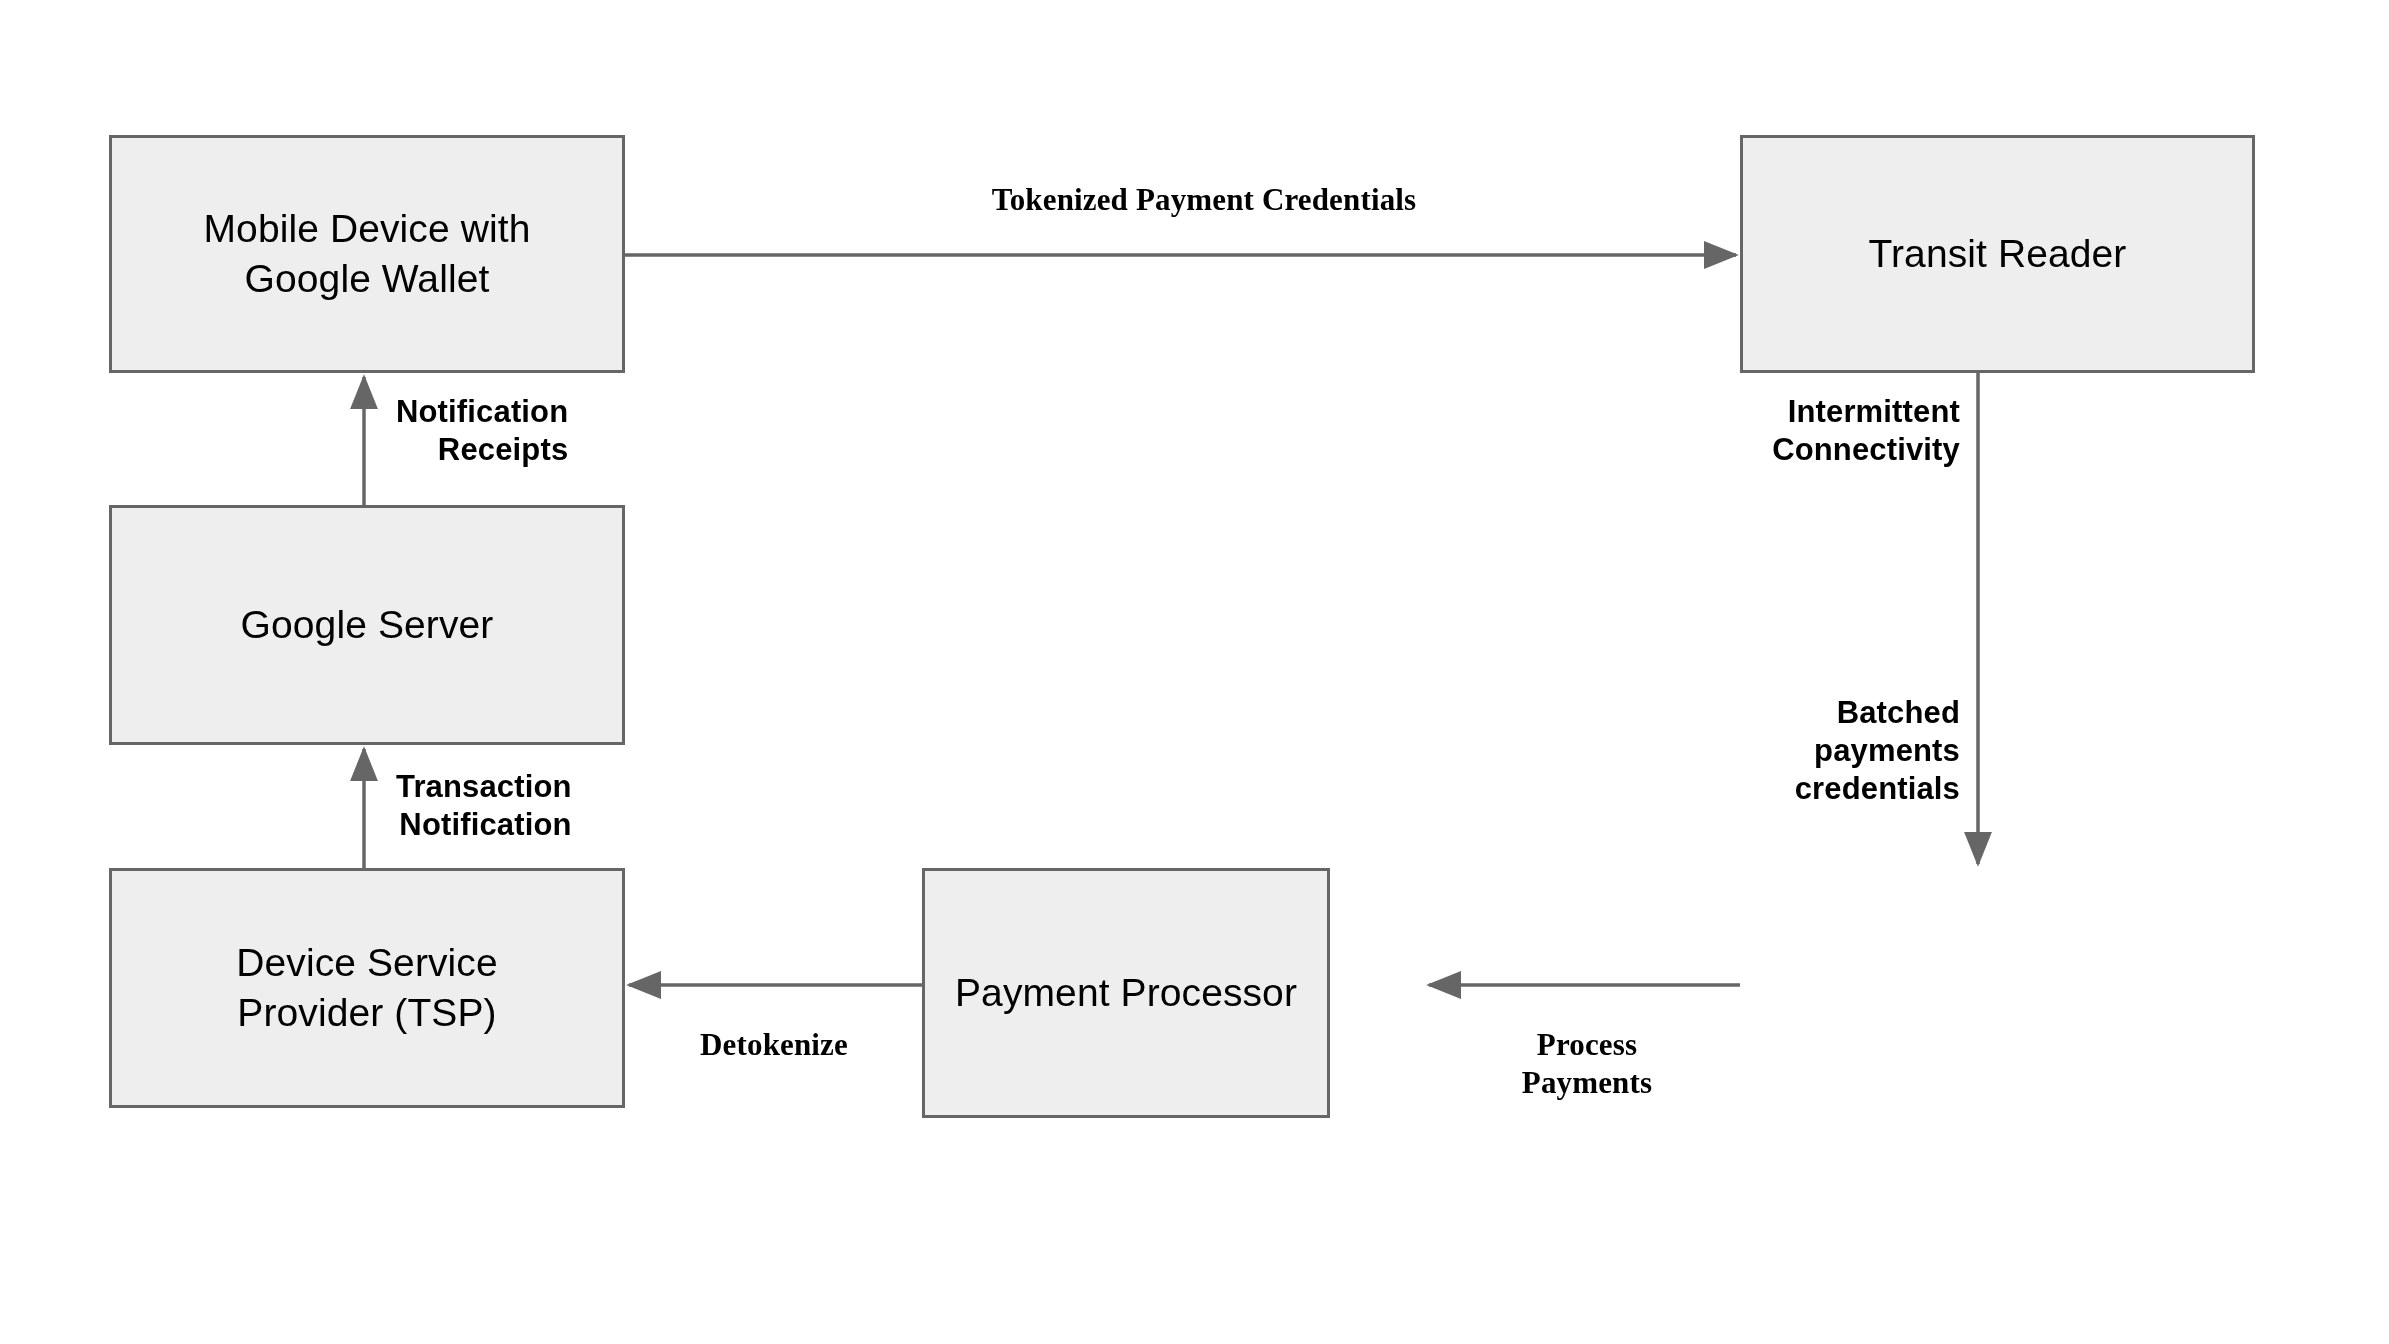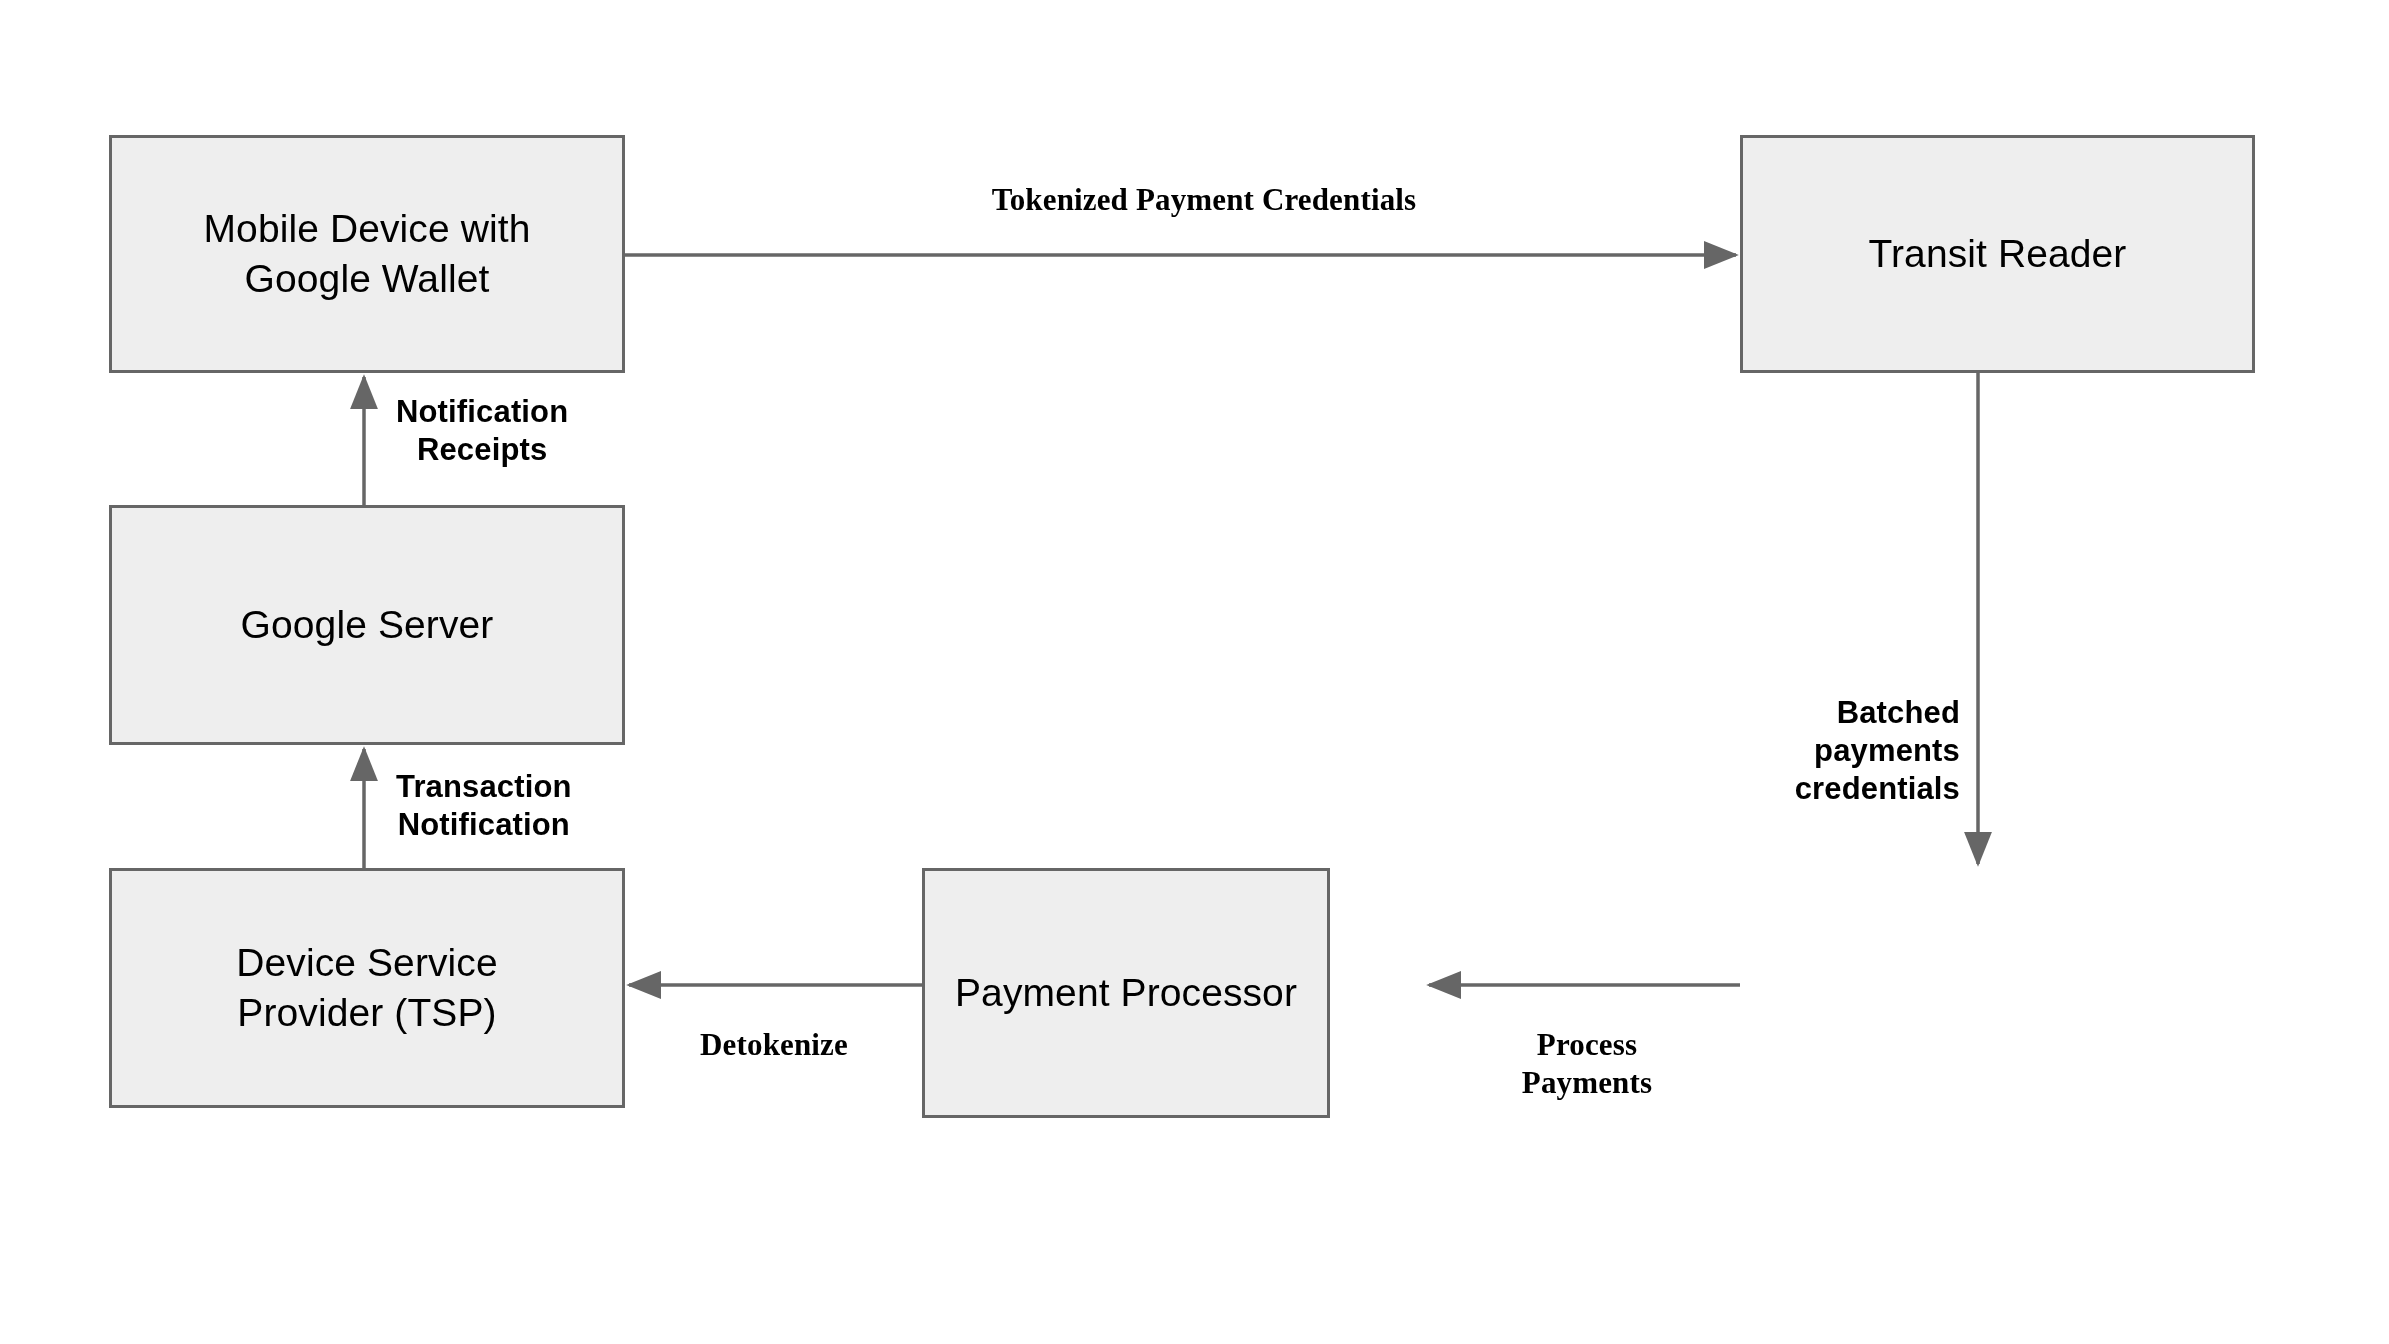--- a/index.html
+++ b/index.html
@@ -43,21 +43,21 @@
     position: absolute;
     color: #000000;
     font-weight: bold;
     font-size: 31px;
     line-height: 1.22;
     white-space: pre-line;
     letter-spacing: 0.15px;
   }
   .lbl-center { text-align: center; transform: translateX(-50%); font-family: Liberation Serif, serif; }
   .lbl-right  { text-align: right; }
-  .lbl-left   { text-align: center; }
+  .lbl-left   { text-align: right; }
 </style>
 </head>
 <body>
 
 <div id="canvas">
 
   <svg id="svg-layer" viewBox="0 0 2389 1344" xmlns="http://www.w3.org/2000/svg">
     <defs>
       <marker id="arrowhead" markerWidth="10" markerHeight="8" refX="9.2" refY="4" orient="auto" markerUnits="strokeWidth">
         <path d="M0,0 L10,4 L0,8 z" fill="#666666"></path>
@@ -85,20 +85,22 @@
   <div class="node" style="left:109px; top:868px; width:516px; height:240px;">Device Service
 Provider (TSP)</div>
 
   <div class="node" style="left:1740px; top:135px; width:515px; height:238px;">Transit Reader</div>
 
 
   <div class="node" style="left:922px; top:868px; width:408px; height:250px;">Payment Processor</div>
 
   <div class="edge-label lbl-center" style="left:1204px; top:181px;">Tokenized Payment Credentials</div>
 
+  <div class="edge-label lbl-right" style="left:1600px; top:393px; width:360px;">Intermittent
+Connectivity</div>
 
   <div class="edge-label lbl-right" style="left:1600px; top:694px; width:360px;">Batched
 payments
 credentials</div>
 
   <div class="edge-label lbl-center" style="left:1587px; top:1026px;">Process
 Payments</div>
 
   <div class="edge-label lbl-center" style="left:774px; top:1026px;">Detokenize</div>
 

